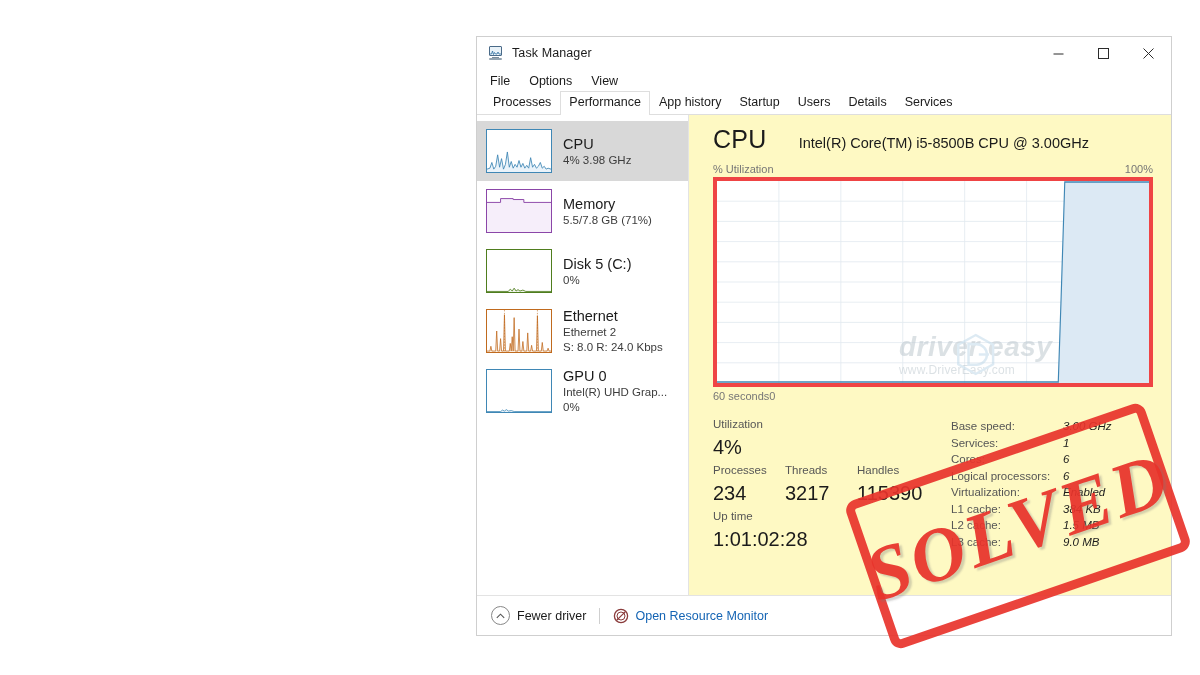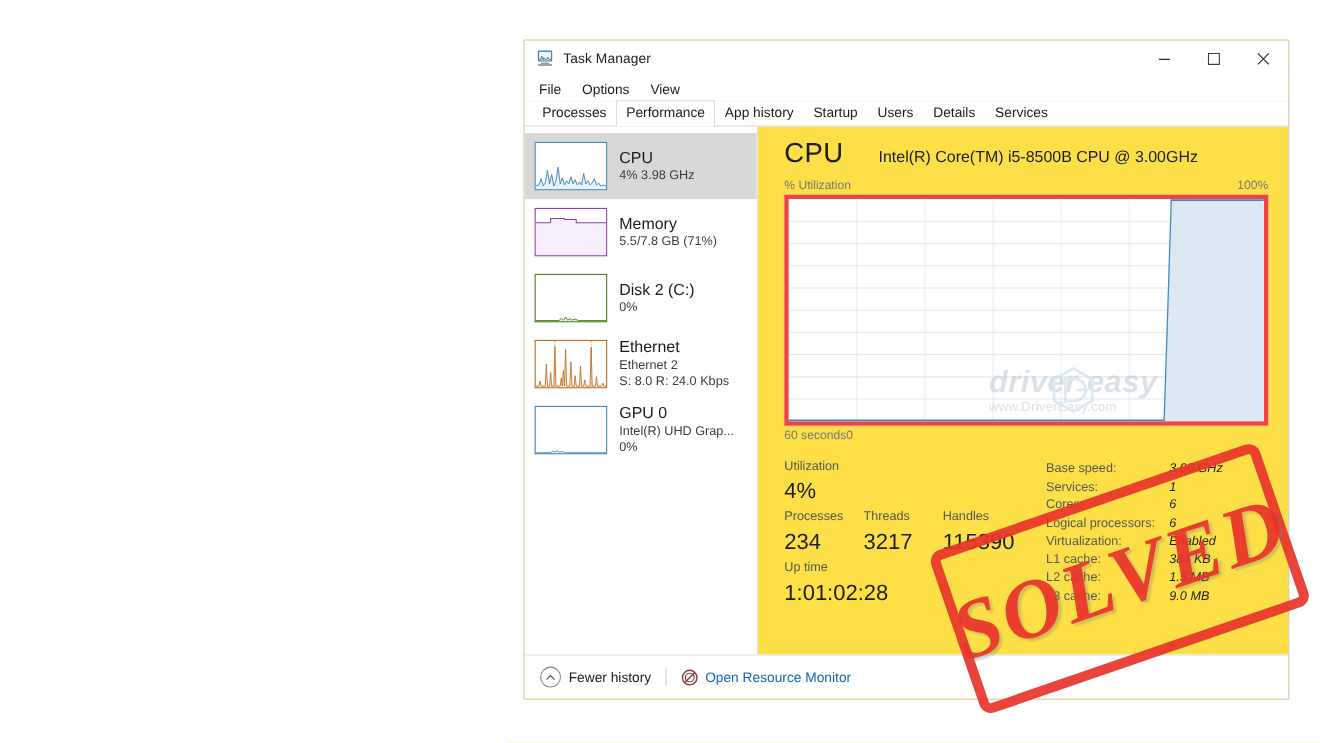--- a/index.html
+++ b/index.html
@@ -10,21 +10,21 @@
     overflow: hidden;
   }
 
   #stage { position: relative; width: 1200px; height: 675px; background: #fff; }
 
   
   .tm-window {
     position: absolute;
     left: 476px; top: 36px;
     width: 696px; height: 600px;
-    background: #fde047;
+    background: #fef9c3;
     border: 1px solid #cfcfcf;
     box-shadow: 0 0 0 0 rgba(0,0,0,0);
     display: flex; flex-direction: column;
   }
 
   
   .titlebar {
     height: 32px; flex: 0 0 32px;
     display: flex; align-items: center;
     background: #ffffff;
@@ -314,21 +314,21 @@
         </div>
 
         <div class="srow">
           <div class="thumb" style="border-color:#4f7d1e">
             <svg viewBox="0 0 66 44" preserveAspectRatio="none">
               <polyline fill="#f0f5ea" stroke="none" points="0,44 0,43.4 22,43.4 24,41 26,43 28,40 30,43 32,41.5 34,43 37,42 40,43.4 66,43.4 66,44"></polyline>
               <polyline fill="none" stroke="#4f7d1e" stroke-width="0.9" points="0,43.4 22,43.4 24,41 26,43 28,40 30,43 32,41.5 34,43 37,42 40,43.4 66,43.4"></polyline>
             </svg>
           </div>
           <div class="sinfo">
-            <div class="sname">Disk 2 (C:)</div>
+            <div class="sname">Disk 5 (C:)</div>
             <div class="ssub">0%</div>
           </div>
         </div>
 
         <div class="srow">
           <div class="thumb" style="border-color:#c06a1e">
             <svg viewBox="0 0 66 44" preserveAspectRatio="none">
               <polyline fill="#fbf1e6" stroke="none" points="0,44 0,43 3,43 4,38 5,43 9,43 10,22 11,43 13,43 14,30 15,43 17,43 18,5 19,43 21,43 23,43 24,35 25,43 26,28 27,43 28,8 29,43 32,43 33,20 34,43 36,43 37,33 38,43 41,43 42,24 43,43 45,43 46,37 47,43 51,43 52,6 53,43 56,43 57,34 58,43 62,43 63,40 64,43 66,43 66,44"></polyline>
               <polyline fill="none" stroke="#c06a1e" stroke-width="0.8" points="0,43 3,43 4,38 5,43 9,43 10,22 11,43 13,43 14,30 15,43 17,43 18,5 19,43 21,43 23,43 24,35 25,43 26,28 27,43 28,8 29,43 32,43 33,20 34,43 36,43 37,33 38,43 41,43 42,24 43,43 45,43 46,37 47,43 51,43 52,6 53,43 56,43 57,34 58,43 62,43 63,40 64,43 66,43"></polyline>
               <line x1="18" y1="0" x2="18" y2="44" stroke="#c06a1e" stroke-width="0.6" stroke-dasharray="1.5,1.5"></line>
@@ -479,21 +479,21 @@
       </div>
     </div>
 
     <div class="footer">
       <div class="fewer">
         <span class="chev-circle">
           <svg width="9" height="6" viewBox="0 0 9 6">
               <polyline points="0.8,4.8 4.5,1.2 8.2,4.8" fill="none" stroke="#555" stroke-width="1.1"></polyline>
             </svg>
         </span>
-        <span class="fewer-lbl">Fewer history</span>
+        <span class="fewer-lbl">Fewer driver</span>
       </div>
       <span class="fdiv"></span>
       <div class="rm">
         <span class="rm-icon">
           <svg width="16" height="16" viewBox="0 0 16 16">
             <circle cx="8" cy="8" r="6.6" fill="none" stroke="#8a3b3b" stroke-width="1.3"></circle>
             <circle cx="8" cy="8" r="4" fill="none" stroke="#8a3b3b" stroke-width="1"></circle>
             <line x1="3.6" y1="12.4" x2="12.4" y2="3.6" stroke="#8a3b3b" stroke-width="1.3"></line>
           </svg>
         </span>

